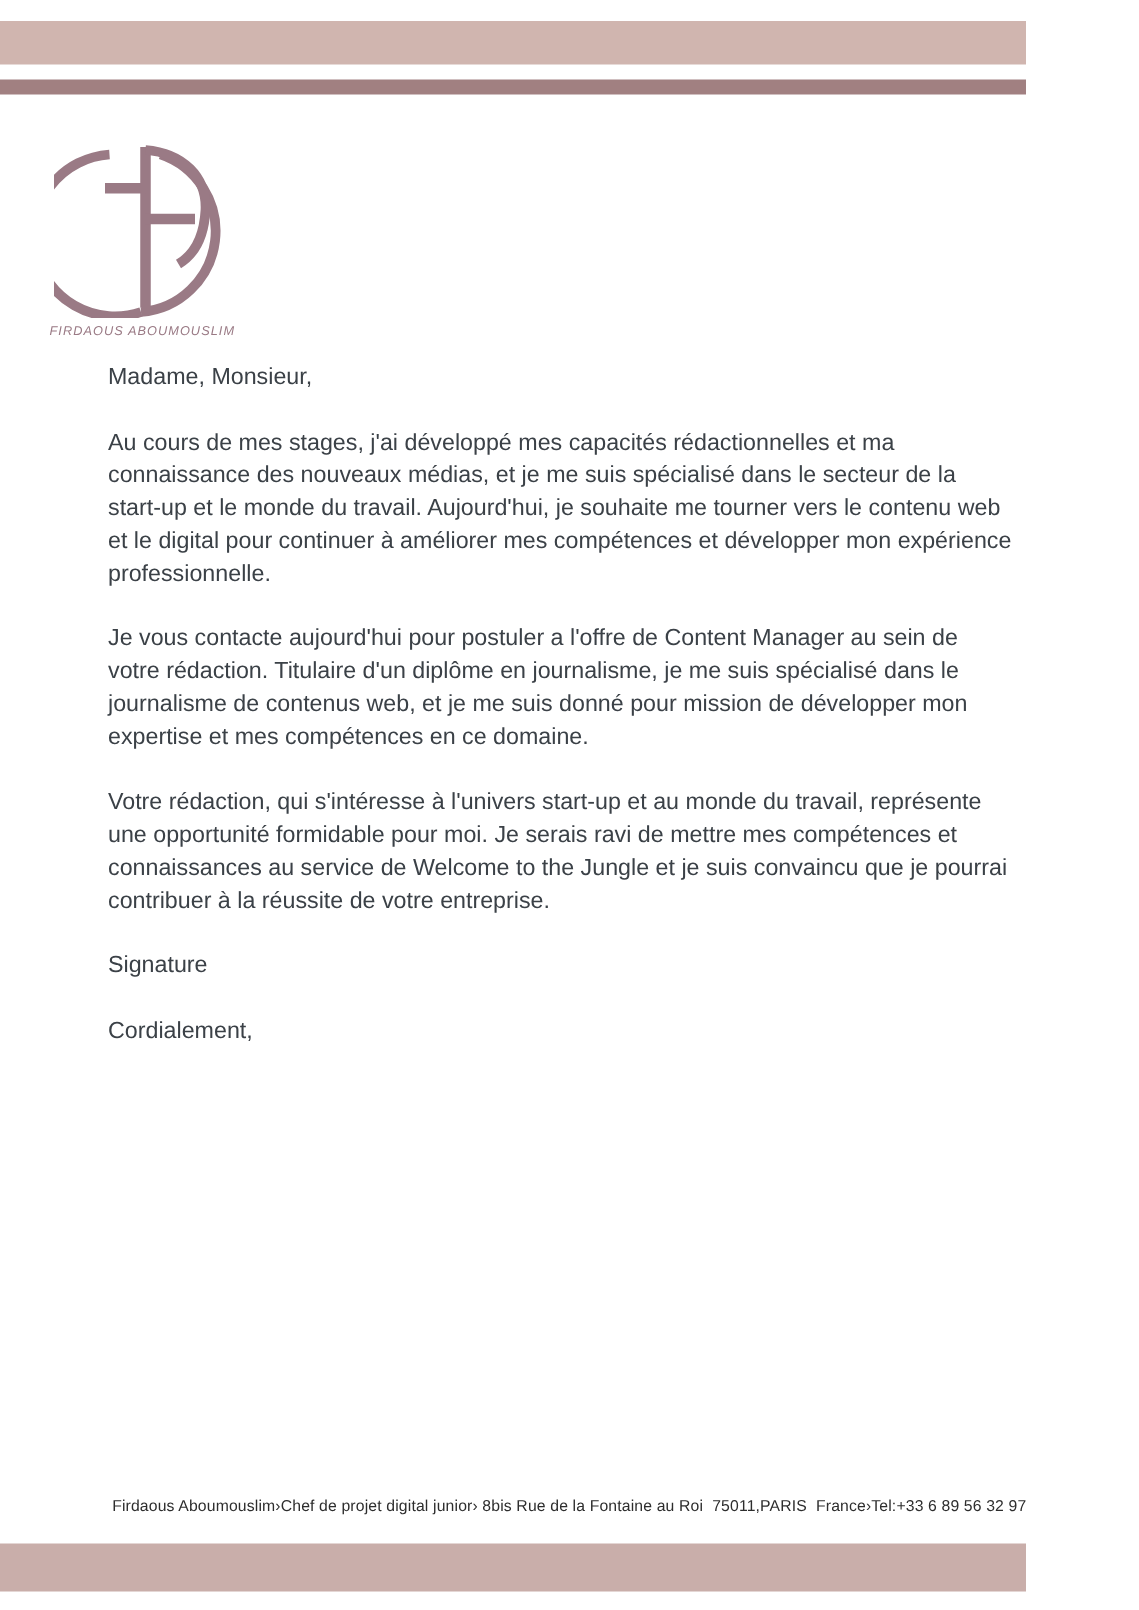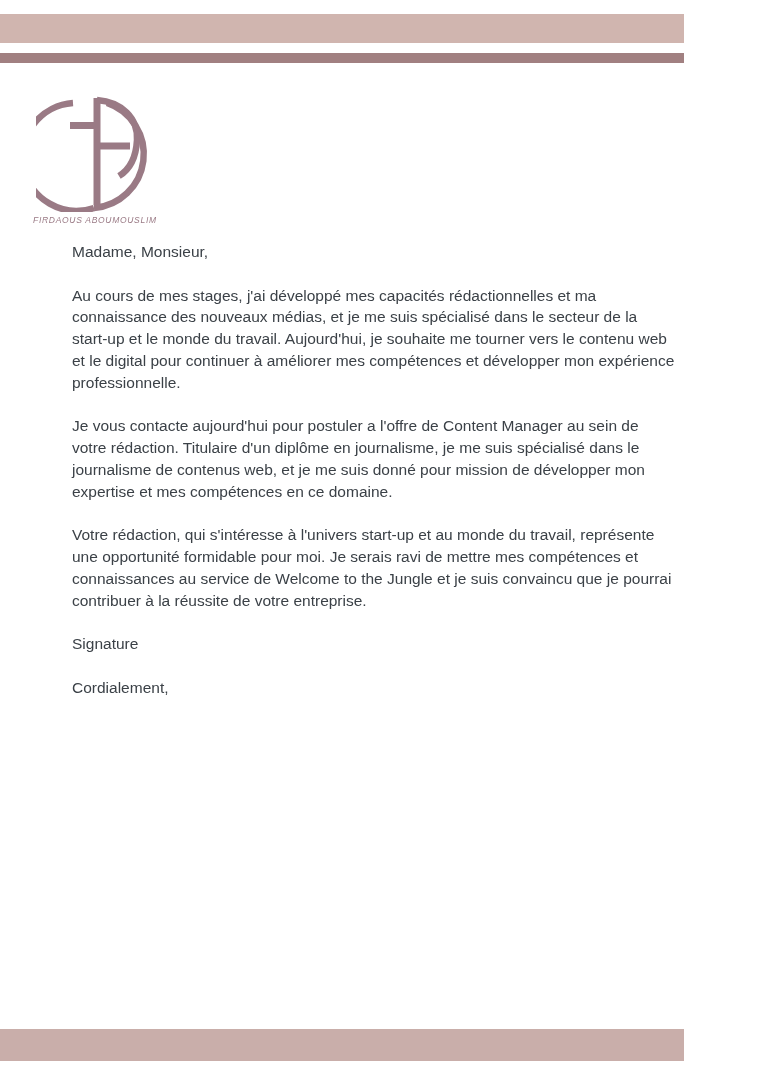--- a/index.html
+++ b/index.html
@@ -92,16 +92,17 @@
 journalisme de contenus web, et je me suis donné pour mission de développer mon
 expertise et mes compétences en ce domaine.</p>
     <p>Votre rédaction, qui s'intéresse à l'univers start-up et au monde du travail, représente
 une opportunité formidable pour moi. Je serais ravi de mettre mes compétences et
 connaissances au service de Welcome to the Jungle et je suis convaincu que je pourrai
 contribuer à la réussite de votre entreprise.</p>
     <p>Signature</p>
     <p>Cordialement,</p>
   </div>
 
+  <div class="footer-line">Firdaous Aboumouslim›Chef de projet digital junior› 8bis Rue de la Fontaine au Roi  75011,PARIS  France›Tel:+33 6 89 56 32 97</div>
 
   <div class="band band-bottom"></div>
 
 </div>
 
 </body></html>

